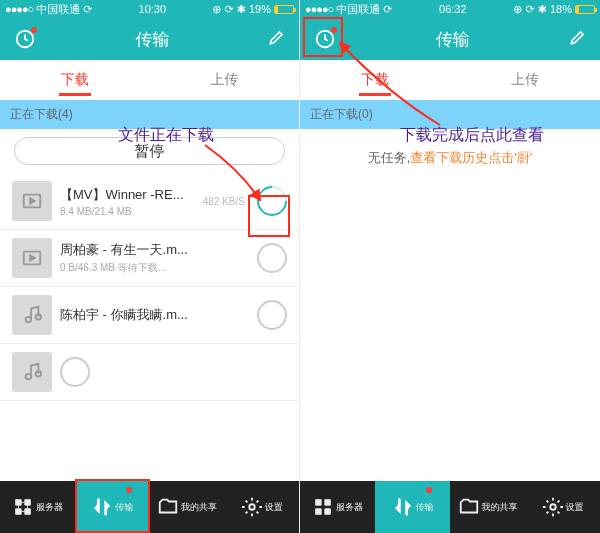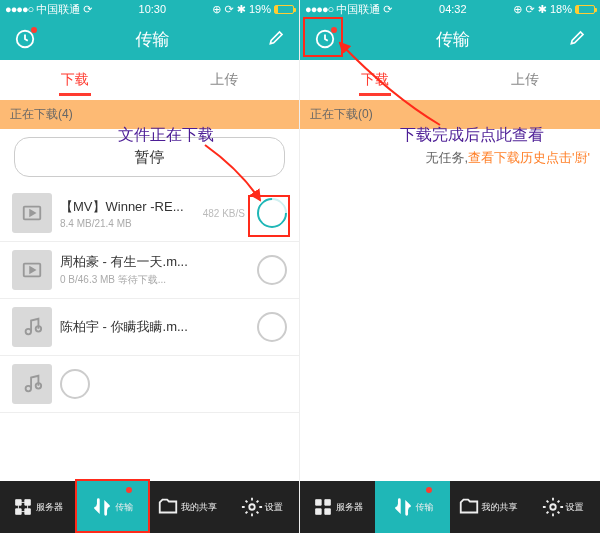--- a/index.html
+++ b/index.html
@@ -20,35 +20,35 @@
   .hist-btn{width:26px;height:26px;position:relative;display:flex;align-items:center;justify-content:center}
   .hist-btn svg{width:22px;height:22px}
   .hist-btn .dot{position:absolute;top:1px;right:1px;width:6px;height:6px;background:#ff3b30;border-radius:50%}
   .edit-btn svg{width:20px;height:20px}
 
   .tabs{height:40px;display:flex;background:#fff}
   .tab{flex:1;display:flex;align-items:center;justify-content:center;font-size:14px;color:#888;position:relative}
   .tab.active{color:#ff3b30}
   .tab.active::after{content:"";position:absolute;bottom:4px;left:50%;transform:translateX(-50%);width:32px;height:3px;background:#ff3b30}
 
-  .section{padding:6px 10px;font-size:12px;color:#666;background:#fdba74}
+  .section{padding:6px 10px;font-size:12px;color:#666;background:#7dd3fc}
   .pause-row{padding:8px 14px;background:#fff}
-  .pause-btn{width:100%;height:40px;border:1px solid #ccc;border-radius:15px;background:#fff;font-size:15px;color:#333}
+  .pause-btn{width:100%;height:28px;border:1px solid #ccc;border-radius:15px;background:#fff;font-size:15px;color:#333}
 
   .list{flex:1;overflow:hidden}
   .item{display:flex;align-items:center;padding:8px 12px;border-bottom:1px solid #eee;gap:8px}
   .thumb{width:40px;height:40px;background:#d9d9d9;border-radius:3px;display:flex;align-items:center;justify-content:center;color:#aaa}
   .info{flex:1;min-width:0}
   .info .name{font-size:13px;color:#333;white-space:nowrap;overflow:hidden;text-overflow:ellipsis}
   .info .sub{font-size:10px;color:#aaa;margin-top:2px}
   .speed{font-size:10px;color:#bbb;margin-right:4px}
   .ring{width:30px;height:30px;border:2px solid #ccc;border-radius:50%}
   .ring.active{border-color:#1fb7b7;border-top-color:#d0f0f0;transform:rotate(45deg)}
 
-  .empty{padding:20px 10px;text-align:right;font-size:13px;color:#666}
+  .empty{padding:20px 10px;text-align:center;font-size:13px;color:#666}
   .empty .hl{color:#ff7f27}
 
   .bottom{height:52px;background:#222;display:flex}
   .bcell{flex:1;display:flex;flex-direction:row;align-items:center;justify-content:center;gap:2px;color:#eee;font-size:9px;position:relative}
   .bcell.active{background:#1fb7b7}
   .bcell .bdot{position:absolute;top:6px;right:18px;width:6px;height:6px;background:#ff3b30;border-radius:50%}
   .bcell svg{width:22px;height:22px}
   .redbox{position:absolute;border:2px solid #ff2a1a}
   .anno-text{position:absolute;color:#4c1d95;font-size:16px;font-weight:500;white-space:nowrap}
   .arrow{position:absolute}
@@ -184,21 +184,21 @@
     </div>
   </div>
 
   <div class="screen">
     <div class="status">
       <div class="left">
           <span class="dots">●●●●○</span>
           <span>中国联通</span>
           <span>⟳</span>
         </div>
-      <div>04:32</div>
+      <div>06:32</div>
       <div class="right">
           <span>⊕ ⟳ ✱</span>
           <span>18%</span>
           <span class="batt">
             <i style="width:18%"></i>
           </span>
         </div>
     </div>
     <div class="header">
       <span class="hist-btn">

